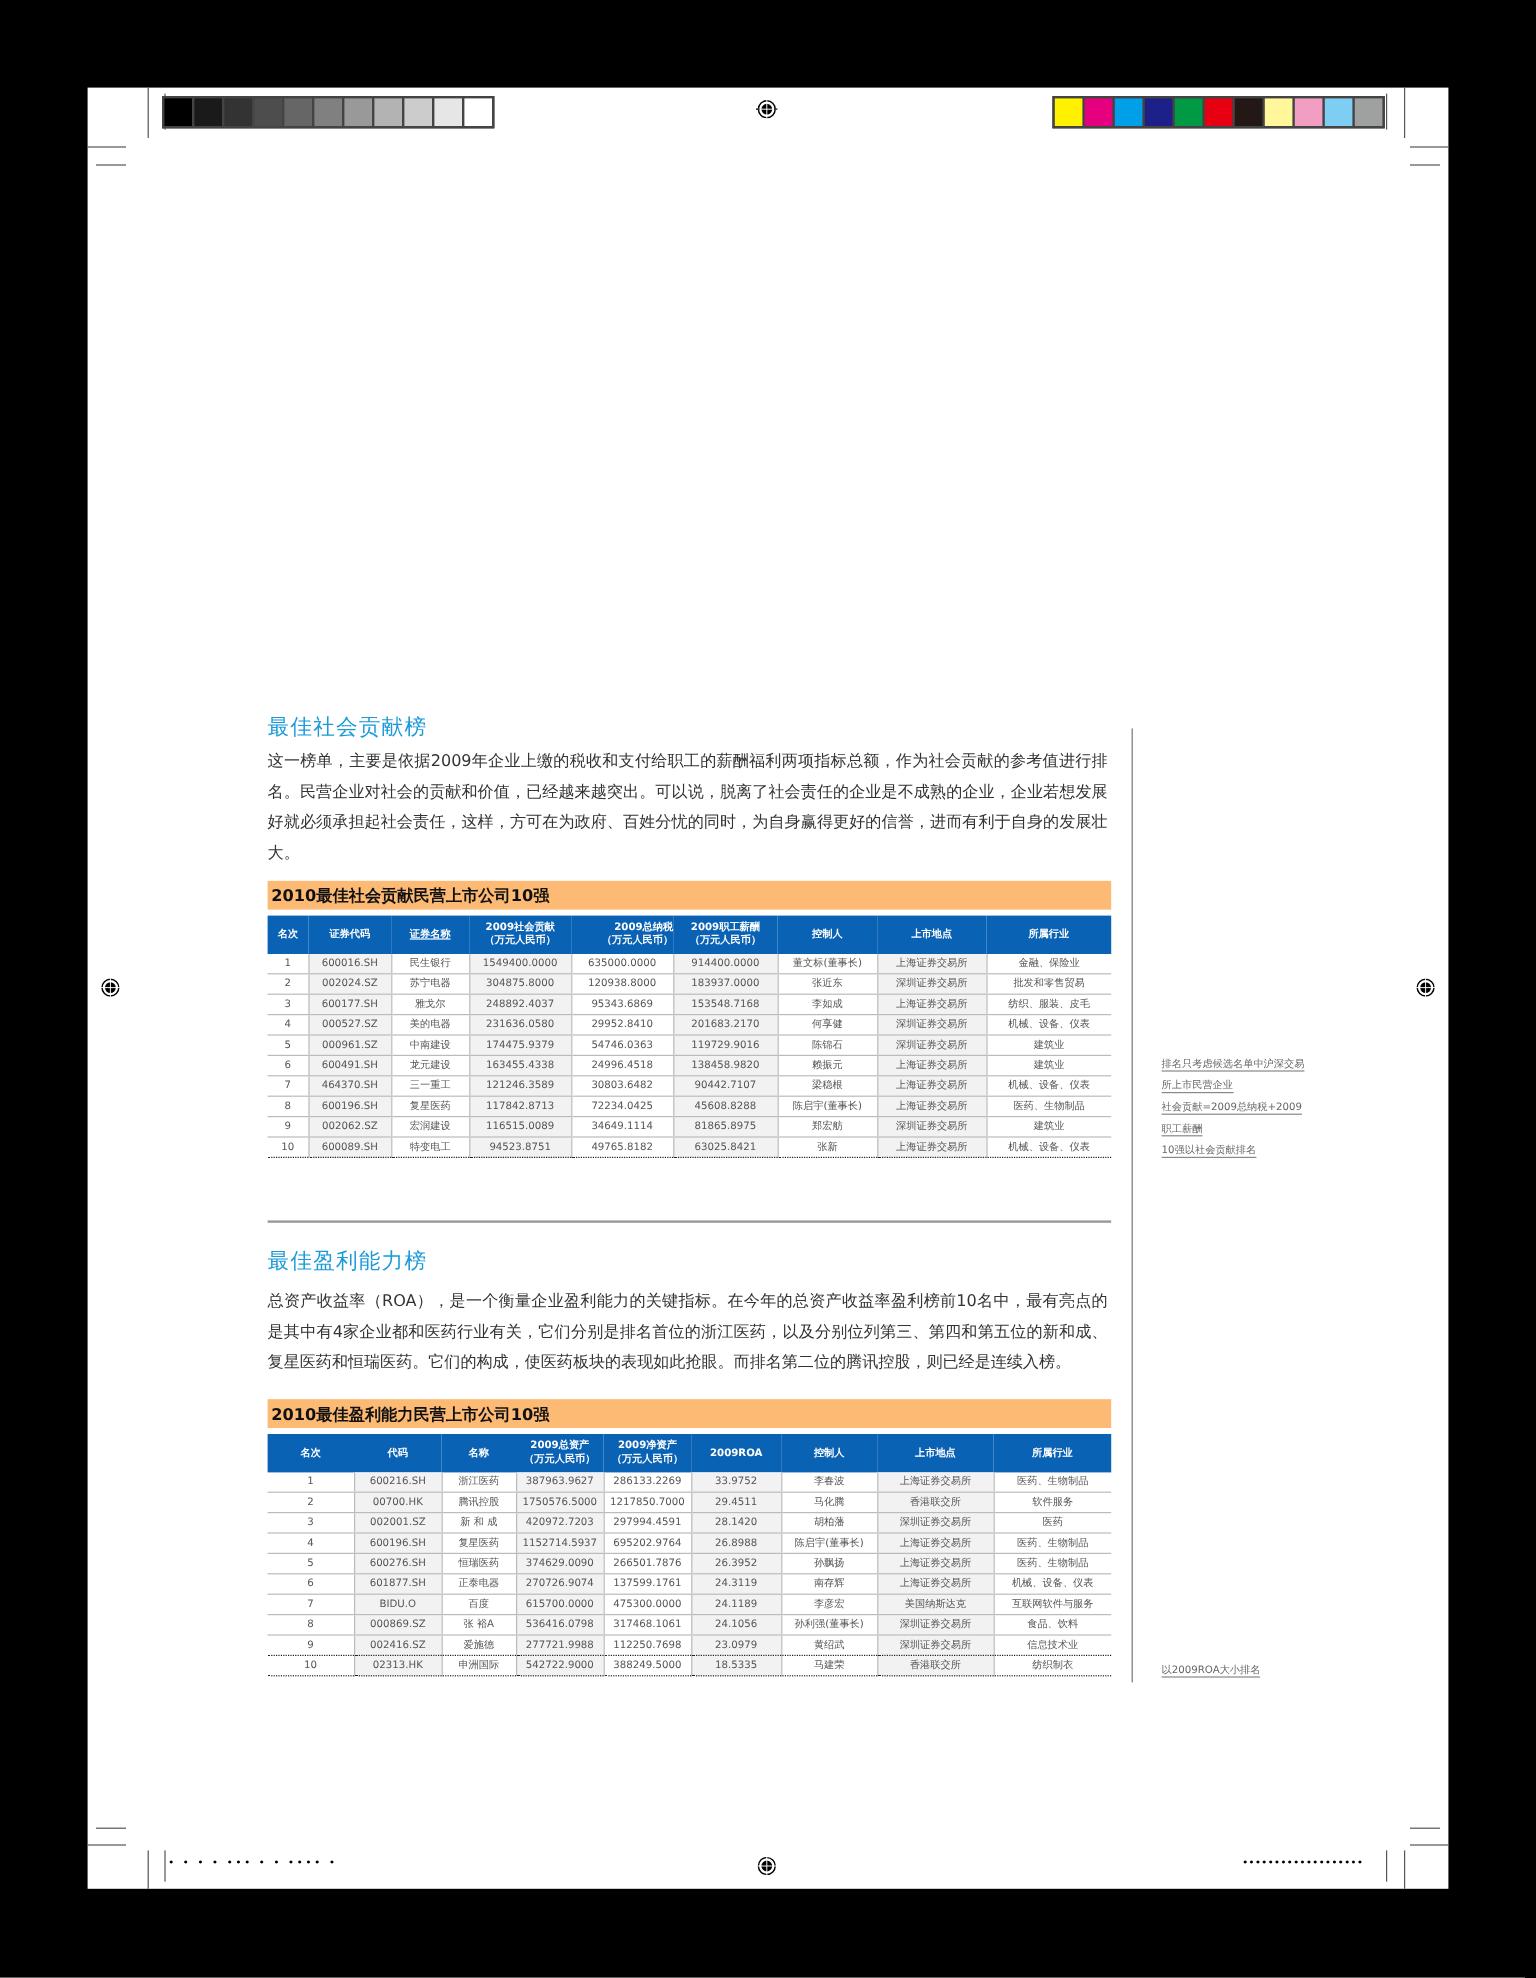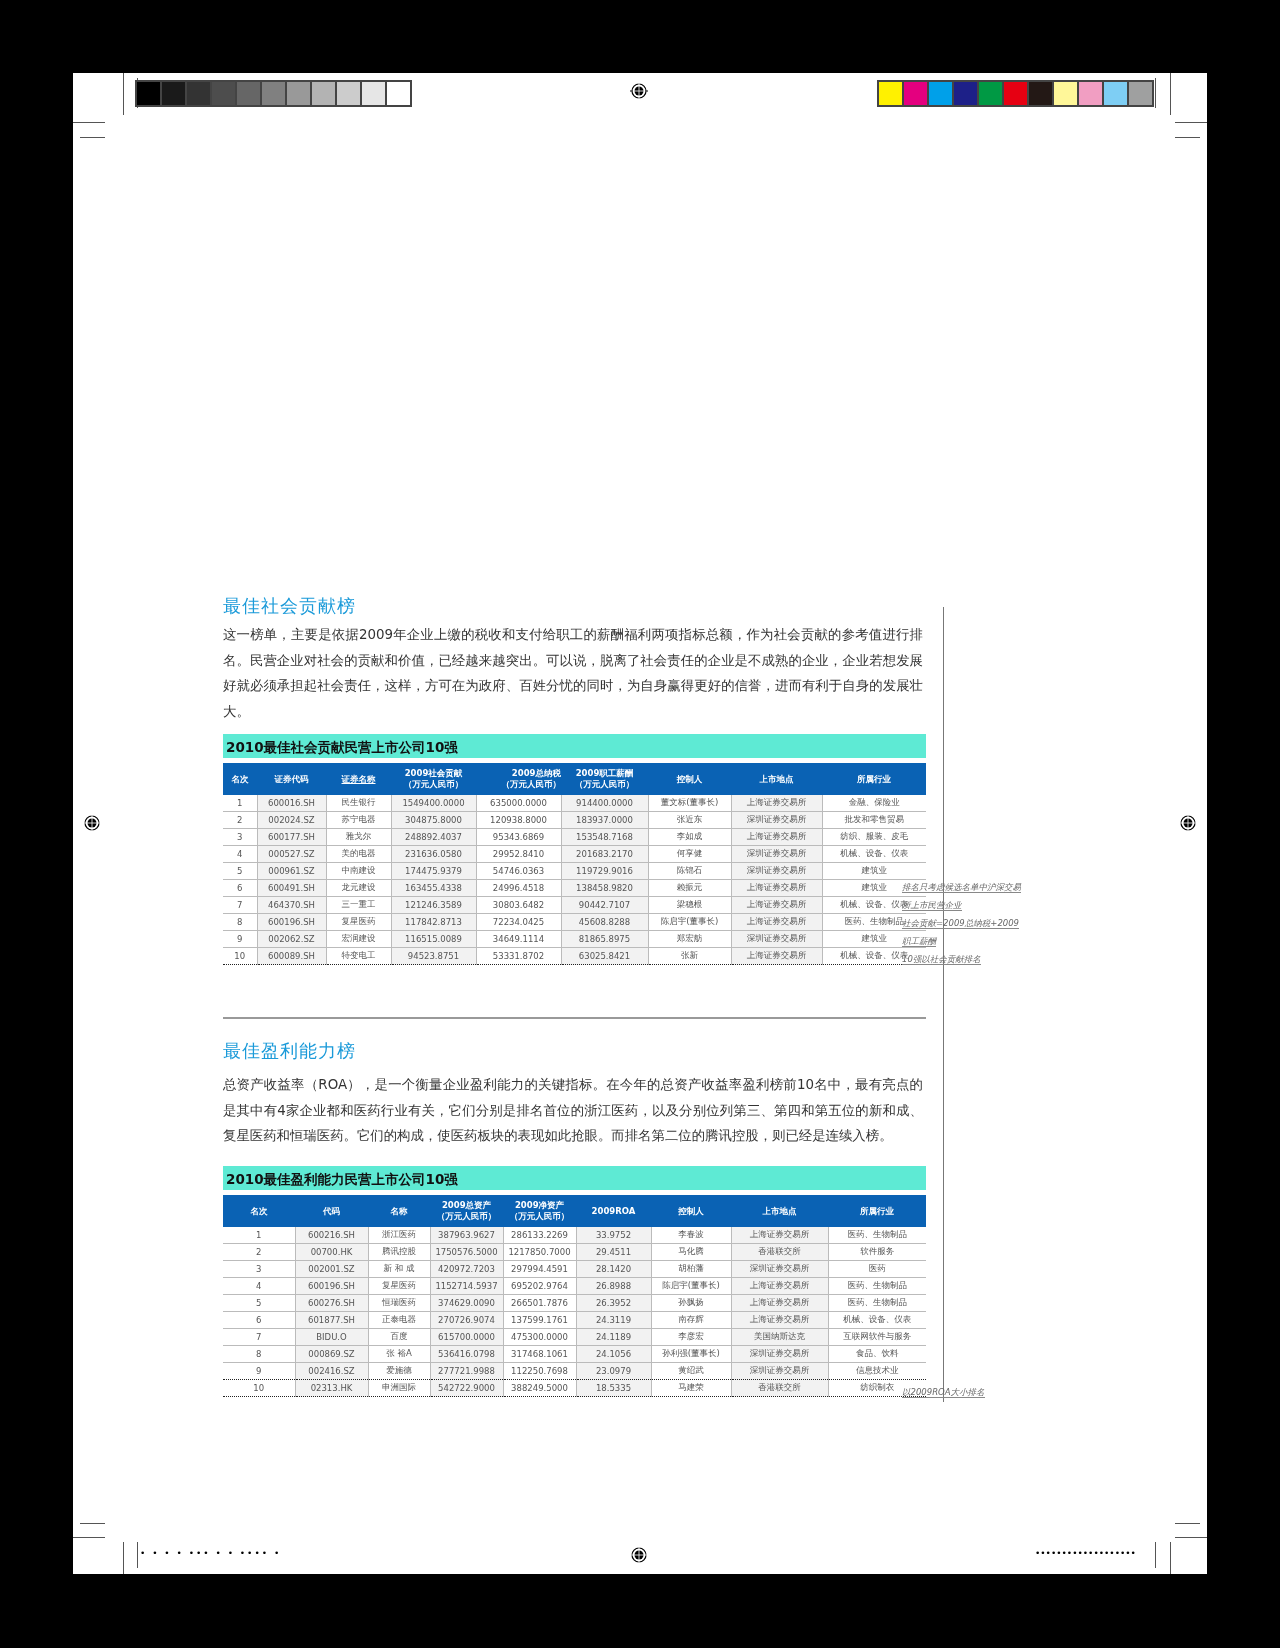--- a/index.html
+++ b/index.html
@@ -6,31 +6,31 @@
   body { width:1280px; height:1648px; background:#000; position:relative; overflow:hidden;
          font-family:"DejaVu Sans","Liberation Sans",sans-serif; }
   .page { position:absolute; left:73px; top:73px; width:1134px; height:1501px; background:#fff; }
   .swatches { position:absolute; top:80px; display:flex; border:2px solid #444; background:#444; gap:2px; }
   .swatch { width:23px; height:23px; }
   .crop-h { position:absolute; height:1px; background:#555; }
   .crop-v { position:absolute; width:1px; background:#555; }
   .reg { position:absolute; width:18px; height:18px; }
   .sec-title { position:absolute; left:223px; font-size:18px; color:#1a9ad9; letter-spacing:1px; }
   .para { position:absolute; left:223px; width:700px; font-size:13.4px; line-height:25.5px; color:#333; text-align:justify; }
-  .tbl-title { position:absolute; left:223px; width:703px; height:24px; background:#5eead4;
+  .tbl-title { position:absolute; left:223px; width:703px; height:24px; background:#fdba74;
                font-size:13.5px; font-weight:bold; color:#111; line-height:26px; padding-left:3px; box-sizing:border-box; }
   table.data { position:absolute; left:223px; width:703px; border-collapse:collapse; table-layout:fixed; }
   table.data th { background:#0a62b4; color:#fff; font-size:8.5px; font-weight:bold; line-height:11px; height:32px; padding:0; text-align:center; }
   table.data td { font-size:8.5px; color:#555; text-align:center; height:16px; padding:0;
                   border-bottom:1px solid #bbb; border-left:1px solid #bbb; }
   table.data td:first-child { border-left:none; }
   table.data td.shade { background:#f2f2f2; }
   table.data tr.last td { border-bottom:1px dotted #222; }
   table.data tr.pre td { border-bottom:1px dotted #222; }
-  .note { position:absolute; left:902px; font-size:8.5px; color:#666; line-height:18px;font-style:italic; }
+  .note { position:absolute; left:968px; font-size:8.5px; color:#666; line-height:18px; }
   .note span { border-bottom:1px solid #888; }
   .vline { position:absolute; left:943px; width:1px; background:#777; }
   .divider { position:absolute; left:223px; width:703px; height:2px; background:#999; }
   .dots { position:absolute; font-size:9px; color:#000; letter-spacing:2px; }
 </style>
 </head>
 <body>
 
 <div class="page"></div>
 
@@ -239,21 +239,21 @@
         <td class="shade">81865.8975</td>
         <td>郑宏舫</td>
         <td class="shade">深圳证券交易所</td>
         <td>建筑业</td>
       </tr>
       <tr class="last">
         <td>10</td>
         <td class="shade">600089.SH</td>
         <td>特变电工</td>
         <td class="shade">94523.8751</td>
-        <td>53331.8702</td>
+        <td>49765.8182</td>
         <td class="shade">63025.8421</td>
         <td>张新</td>
         <td class="shade">上海证券交易所</td>
         <td>机械、设备、仪表</td>
       </tr>
     </tbody>
 </table>
 <div class="note" id="notes1" style="top:878px">
     <div><span>排名只考虑候选名单中沪深交易</span></div>
     <div><span>所上市民营企业</span></div>

